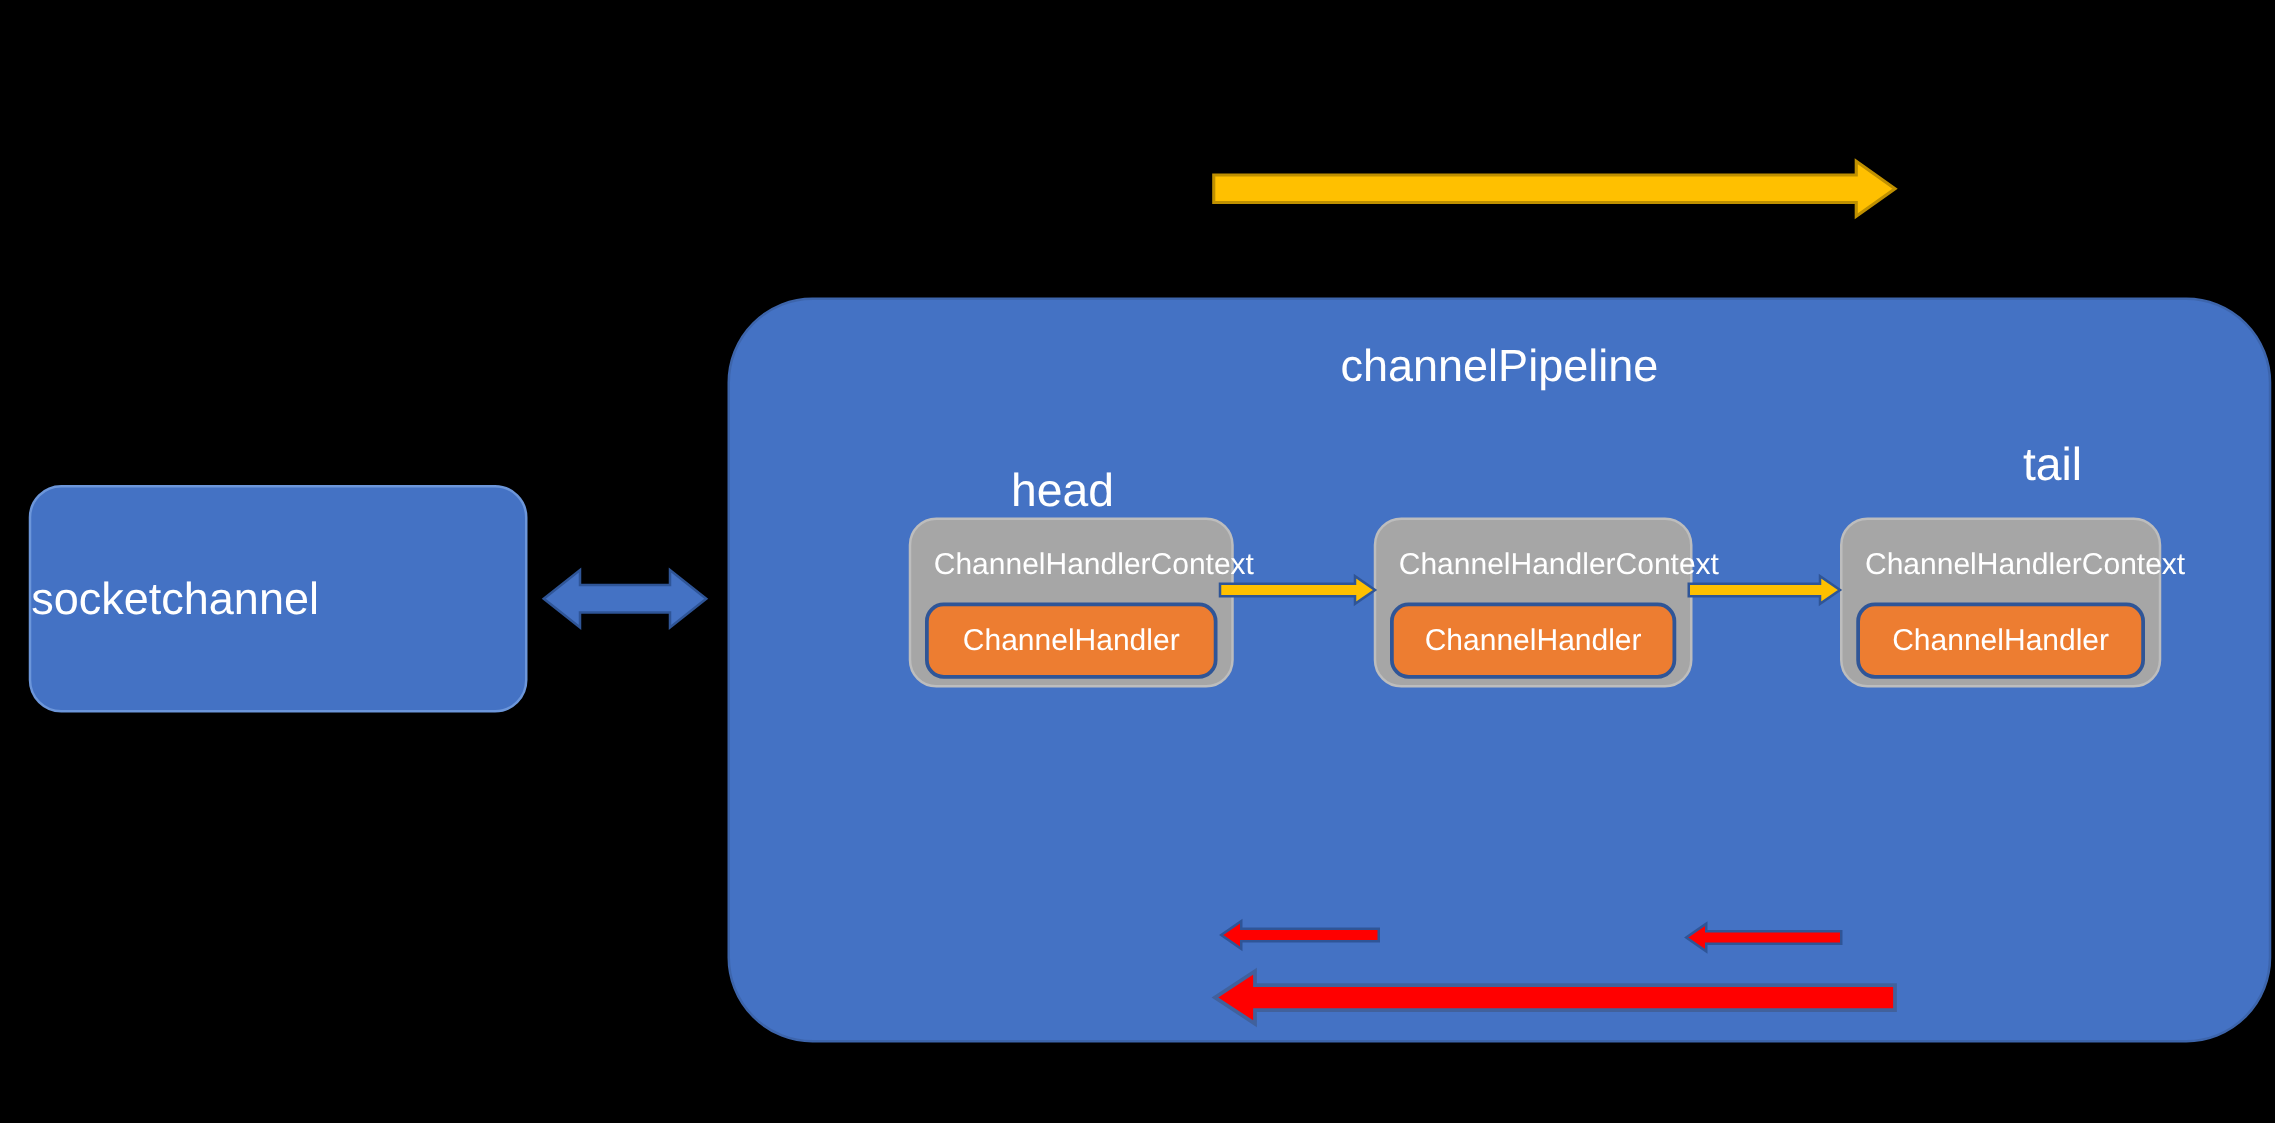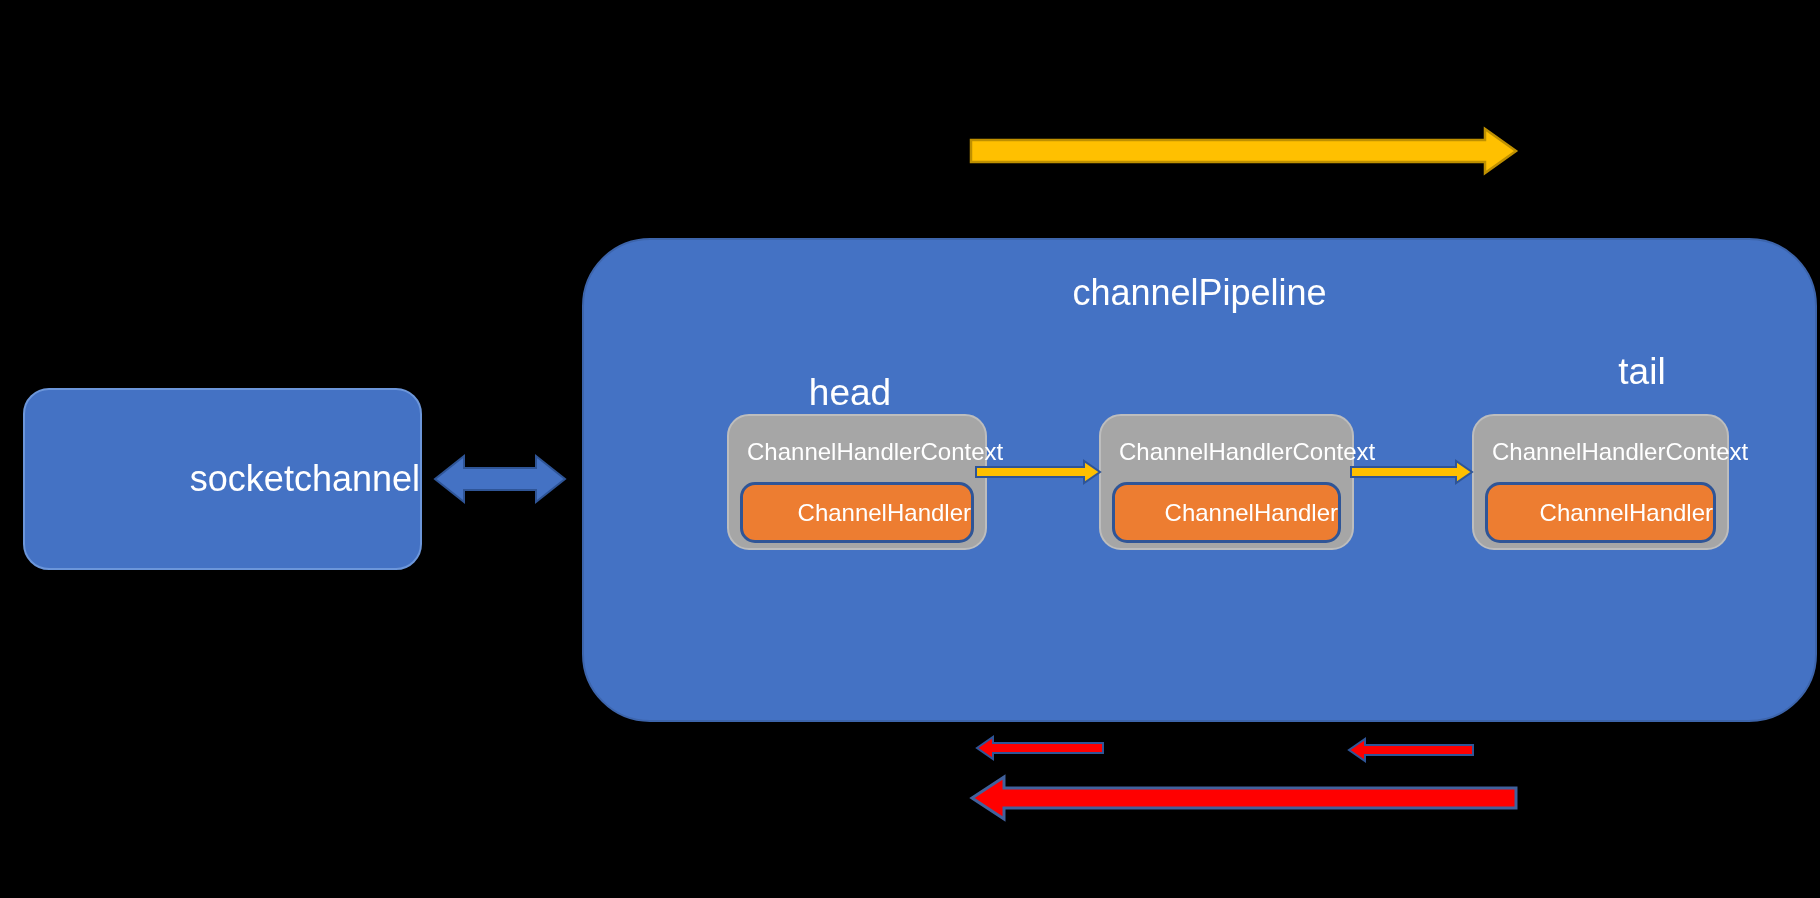--- a/index.html
+++ b/index.html
@@ -13,26 +13,26 @@
   }
   .abs{position:absolute;}
   svg{overflow:visible;display:block;}
 
   
   .socket-box{
     left:23px;top:388px;width:399px;height:182px;
     background:var(--box-blue,#4472C4);
     border:2px solid var(--box-blue-border,#6C96DA);
     border-radius:26px;
-    display:flex;align-items:center;justify-content:flex-end;
+    display:flex;align-items:center;justify-content:flex-start;
     box-sizing:border-box;
     font-size:36px;
   }
   .pipeline-box{
-    left:582px;top:238px;width:1235px;height:484px;
+    left:582px;top:238px;width:1235px;height:596px;
     background:var(--box-blue,#4472C4);
     border:2px solid var(--pipeline-border,#3D65AC);
     border-radius:68px;
     box-sizing:border-box;
   }
   .pipeline-title{
     position:absolute;left:0;top:32px;width:100%;
     text-align:center;font-size:36px;
   }
   .head-label{position:absolute;left:166px;top:112px;width:200px;text-align:center;font-size:37px;margin-top:20px;}
@@ -52,21 +52,21 @@
   .ctx-title{
     position:absolute;left:18px;top:22px;width:100%;
     text-align:left;font-size:24px;white-space:nowrap;
   }
   .handler{
     position:absolute;left:11px;right:11px;top:66px;height:61px;
     background:var(--orange-fill,#ED7D31);
     border:3px solid var(--navy,#2F5597);
     border-radius:15px;
     box-sizing:border-box;
-    display:flex;align-items:center;justify-content:flex-end;
+    display:flex;align-items:center;justify-content:center;
     font-size:24px;white-space:nowrap;
   }
 
   
   .poly-yellow-big{fill:var(--yellow,#FFC000);stroke:var(--yellow-dark,#BF9000);stroke-width:2.5;}
   .poly-red-big{fill:var(--red,#FF0000);stroke:var(--red-arrow-border,#41619C);stroke-width:3;}
   .poly-blue{fill:var(--box-blue,#4472C4);stroke:var(--navy,#2F5597);stroke-width:2;}
   .poly-yellow-sm{fill:var(--yellow,#FFC000);stroke:var(--navy,#2F5597);stroke-width:2;}
   .poly-red-sm{fill:var(--red,#FF0000);stroke:var(--navy,#2F5597);stroke-width:2;}
 </style>

